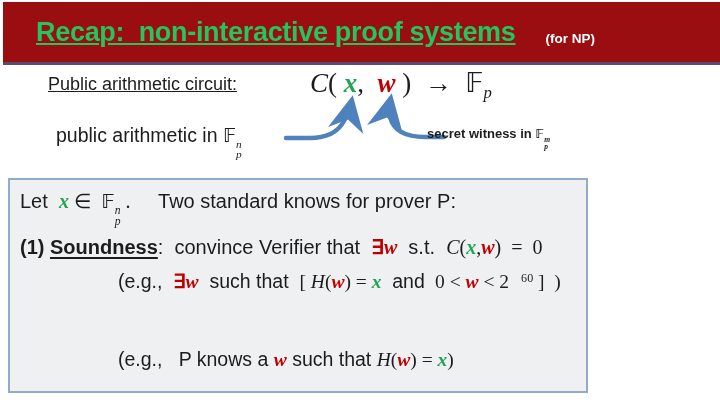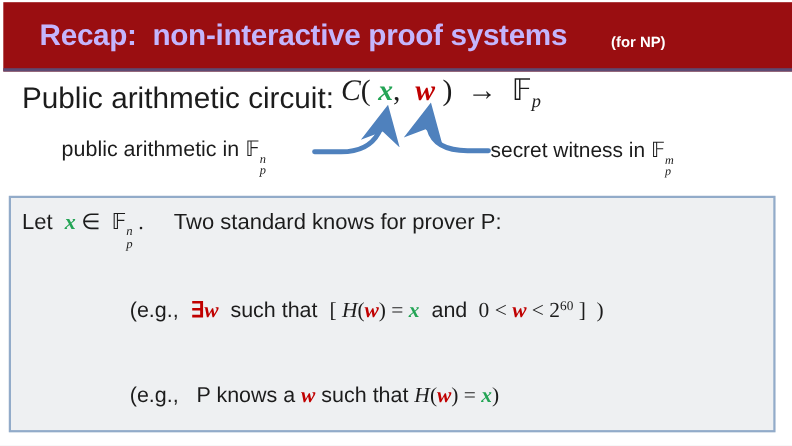--- a/index.html
+++ b/index.html
@@ -6,47 +6,47 @@
   body{
     width:720px;height:405px;position:relative;background:#ffffff;
     font-family:"Liberation Sans",sans-serif;color:#1c1c1c;overflow:hidden;
   }
   
   .banner{
     position:absolute;left:3px;top:2px;width:717px;height:60px;
     background:#9a0e11;border-bottom:3px solid #5d4a73;
     display:flex;align-items:center;box-sizing:content-box;
   }
-  .title{color:#c4b5fd;font-weight:bold;font-size:27px;letter-spacing:-0.3px;margin-left:33px;white-space:pre;}
-  .tag{color:#fff;font-weight:bold;font-size:13.5px;margin-left:40px;margin-top:12px;white-space:pre;}
+  .title{color:#22c55e;font-weight:bold;font-size:27px;letter-spacing:-0.3px;margin-left:33px;white-space:pre;text-decoration:underline;}
+  .tag{color:#fff;font-weight:bold;font-size:13.5px;margin-left:30px;margin-top:12px;white-space:pre;}
   
   .line{position:absolute;white-space:pre;font-size:20px;}
   .line span{white-space:pre;}
   .b{font-weight:bold;}
   .bu{font-weight:bold;text-decoration:underline;text-underline-offset:3px;}
   .g{color:#23a455;font-family:"Liberation Serif",serif;font-style:italic;font-weight:bold;}
   .r{color:#c00000;font-family:"Liberation Serif",serif;font-style:italic;font-weight:bold;}
   .rs{color:#c00000;font-weight:bold;}
   .m{font-family:"Liberation Serif",serif;font-style:italic;}
   .mp{font-family:"Liberation Serif",serif;}
   .bb{font-family:"DejaVu Sans",sans-serif;}
   .sub{font-family:"Liberation Serif",serif;font-style:italic;font-size:0.62em;vertical-align:-0.35em;}
-  .sup{font-family:"Liberation Serif",serif;font-size:0.62em;vertical-align:0.5em;}
+  .sup{font-family:"Liberation Serif",serif;font-size:0.62em;vertical-align:0.5em;margin-left:12px;}
   .stk{display:inline-flex;flex-direction:column;align-items:flex-start;
        font-family:"Liberation Serif",serif;font-style:italic;font-size:0.58em;
        line-height:0.95;vertical-align:-0.5em;}
   
-  .circuit-label{left:20px;top:74px;font-size:27px;}
+  .circuit-label{left:48px;top:74px;font-size:18px;text-decoration:underline;}
   .circuit-formula{left:310px;top:67px;font-size:27px;font-family:"Liberation Serif",serif;}
   .lab-statement{left:56px;top:124px;font-size:19.5px;}
-  .lab-witness{left:446px;top:126px;font-size:19px;}
+  .lab-witness{left:427px;top:126px;font-size:13px;font-weight:bold;}
   .arrows{position:absolute;left:282px;top:93px;}
   
   .goals-box{
-    position:absolute;left:8px;top:178px;width:697px;height:215px;
+    position:absolute;left:8px;top:178px;width:580px;height:215px;
     background:#eef0f2;border:2px solid #92abc9;box-sizing:border-box;
   }
   .box-intro{left:10px;top:9px;}
   .goal1{left:10px;top:55px;}
   .eg1{left:108px;top:90px;font-size:19.5px;}
   .goal2{left:10px;top:132px;}
   .eg2{left:108px;top:168px;font-size:19.5px;text-align:center;}
 </style>
 </head>
 <body>
@@ -67,15 +67,16 @@
   </defs>
   <path d="M4,45 L28,45 C46,45 56,39 62,28 C66,21 68,16 69,11" fill="none" stroke="#4f81bd" stroke-width="4.5" stroke-linecap="round" marker-end="url(#ah)"></path>
   <path d="M162,44 L143,44 C122,44 111,36 108,24 C107,18 107,14 108,9" fill="none" stroke="#4f81bd" stroke-width="4.5" stroke-linecap="round" marker-end="url(#ah)"></path>
 </svg>
 
 <div class="line lab-statement"><span>public arithmetic in </span><span class="bb">𝔽</span><span class="stk"><span>n</span><span>p</span></span></div>
 <div class="line lab-witness"><span>secret witness in </span><span class="bb">𝔽</span><span class="stk"><span>m</span><span>p</span></span></div>
 
 <div class="goals-box">
   <div class="line box-intro"><span>Let  </span><span class="g">x</span><span class="mp"> ∈  </span><span class="bb">𝔽</span><span class="stk"><span>n</span><span>p</span></span><span class="mp"> .</span><span>     Two standard knows for prover P:</span></div>
+  <div class="line goal1"><span class="b">(1) </span><span class="bu">Soundness</span><span>:  convince Verifier that  </span><span class="rs">∃</span><span class="r">w</span><span>  s.t.  </span><span class="m">C</span><span class="mp">(</span><span class="g">x</span><span class="mp">,</span><span class="r">w</span><span class="mp">)</span><span class="mp">  =  0</span></div>
   <div class="line eg1"><span>(e.g.,  </span><span class="rs">∃</span><span class="r">w</span><span>  such that  </span><span class="mp">[ </span><span class="m">H</span><span class="mp">(</span><span class="r">w</span><span class="mp">) = </span><span class="g">x</span><span>  and </span><span class="mp"> 0 &lt; </span><span class="r">w</span><span class="mp"> &lt; 2</span><span class="sup">60</span><span class="mp"> ]  )</span></div>
   <div class="line eg2"><span>(e.g.,   P knows a </span><span class="r">w</span><span> such that </span><span class="m">H</span><span class="mp">(</span><span class="r">w</span><span class="mp">) = </span><span class="g">x</span><span class="mp">)</span></div>
 </div>
 
 </body></html>

